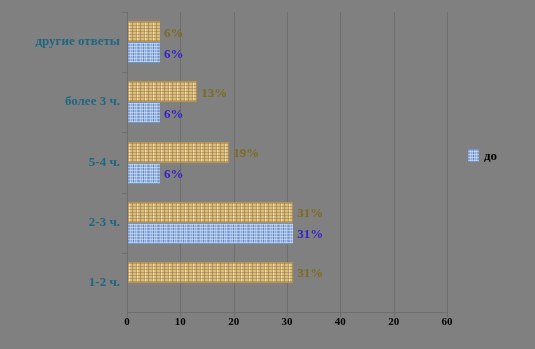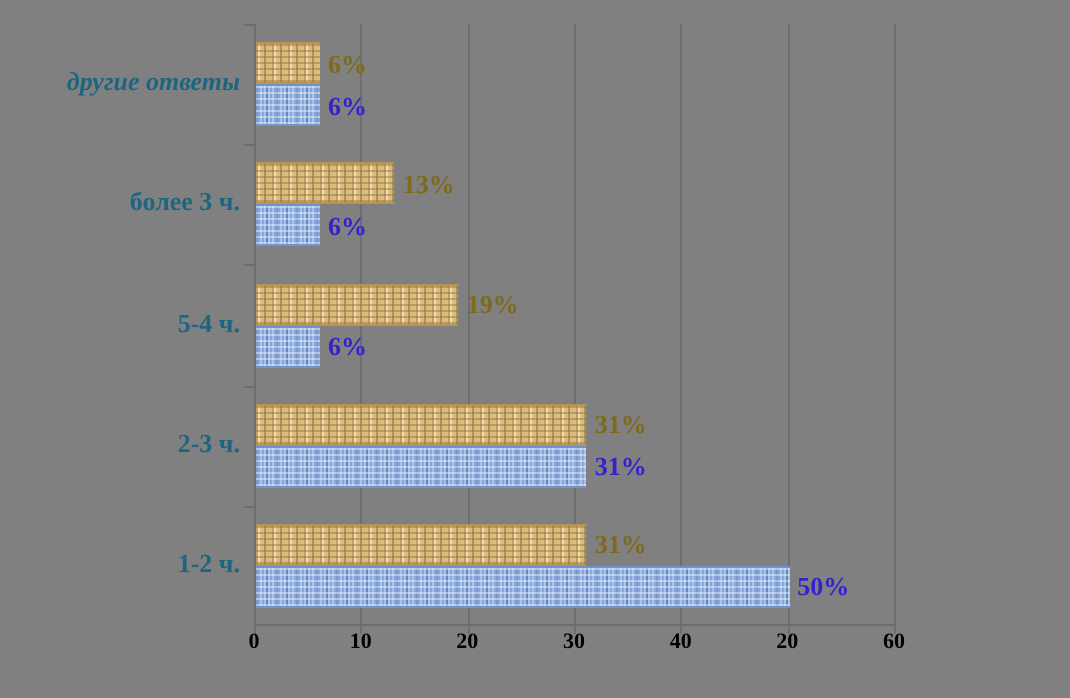--- a/index.html
+++ b/index.html
@@ -174,24 +174,20 @@
         <div class="xtickmark" style="left: 213.333px;"></div>
         <div class="xtickmark" style="left: 266.667px;"></div>
         <div class="xtickmark" style="left: 320px;"></div>
       </div>
     <div id="bars">
         <div class="cat-group" style="top: 249.9px; height: 42px;">
           <div class="bar-row" style="height: 21px; top: 0px; position: absolute; left: 0px; right: 0px;">
             <div class="bar bar-after" style="width: 165.333px;"></div>
             <div class="dlabel dlabel-after" style="left: 169.333px;">31%</div>
           </div>
-          <div class="bar-row" style="height: 21px; top: 21px; position: absolute; left: 0px; right: 0px;">
-            <div class="bar bar-before" style="width: 266.667px;"></div>
-            <div class="dlabel dlabel-before" style="left: 270.667px;">50%</div>
-          </div>
         </div>
         <div class="cat-group" style="top: 189.7px; height: 42px;">
           <div class="bar-row" style="height: 21px; top: 0px; position: absolute; left: 0px; right: 0px;">
             <div class="bar bar-after" style="width: 165.333px;"></div>
             <div class="dlabel dlabel-after" style="left: 169.333px;">31%</div>
           </div>
           <div class="bar-row" style="height: 21px; top: 21px; position: absolute; left: 0px; right: 0px;">
             <div class="bar bar-before" style="width: 165.333px;"></div>
             <div class="dlabel dlabel-before" style="left: 169.333px;">31%</div>
           </div>
@@ -227,29 +223,33 @@
           </div>
         </div>
       </div>
   </div>
 
   <div id="cat-labels">
       <div class="cat-label" style="top: 262.9px;">1-2 ч.</div>
       <div class="cat-label" style="top: 202.7px;">2-3 ч.</div>
       <div class="cat-label" style="top: 142.5px;">5-4 ч.</div>
       <div class="cat-label" style="top: 82.3px;">более 3 ч.</div>
-      <div class="cat-label" style="top: 22.1px; font-style: italic;">другие ответы</div>
+      <div class="cat-label" style="top: 22.1px;">другие ответы</div>
     </div>
 
   <div id="x-labels">
       <div class="xlab" style="left: 0px;">0</div>
       <div class="xlab" style="left: 53.3333px;">10</div>
       <div class="xlab" style="left: 106.667px;">20</div>
       <div class="xlab" style="left: 160px;">30</div>
       <div class="xlab" style="left: 213.333px;">40</div>
       <div class="xlab" style="left: 266.667px;">20</div>
       <div class="xlab" style="left: 320px;">60</div>
     </div>
 
   <div id="legend">
+      <div class="legend-item">
+        <span class="legend-swatch bar-before"></span>
+        <span class="legend-text">до</span>
+      </div>
     </div>
 
 </div>
 
 </body></html>

